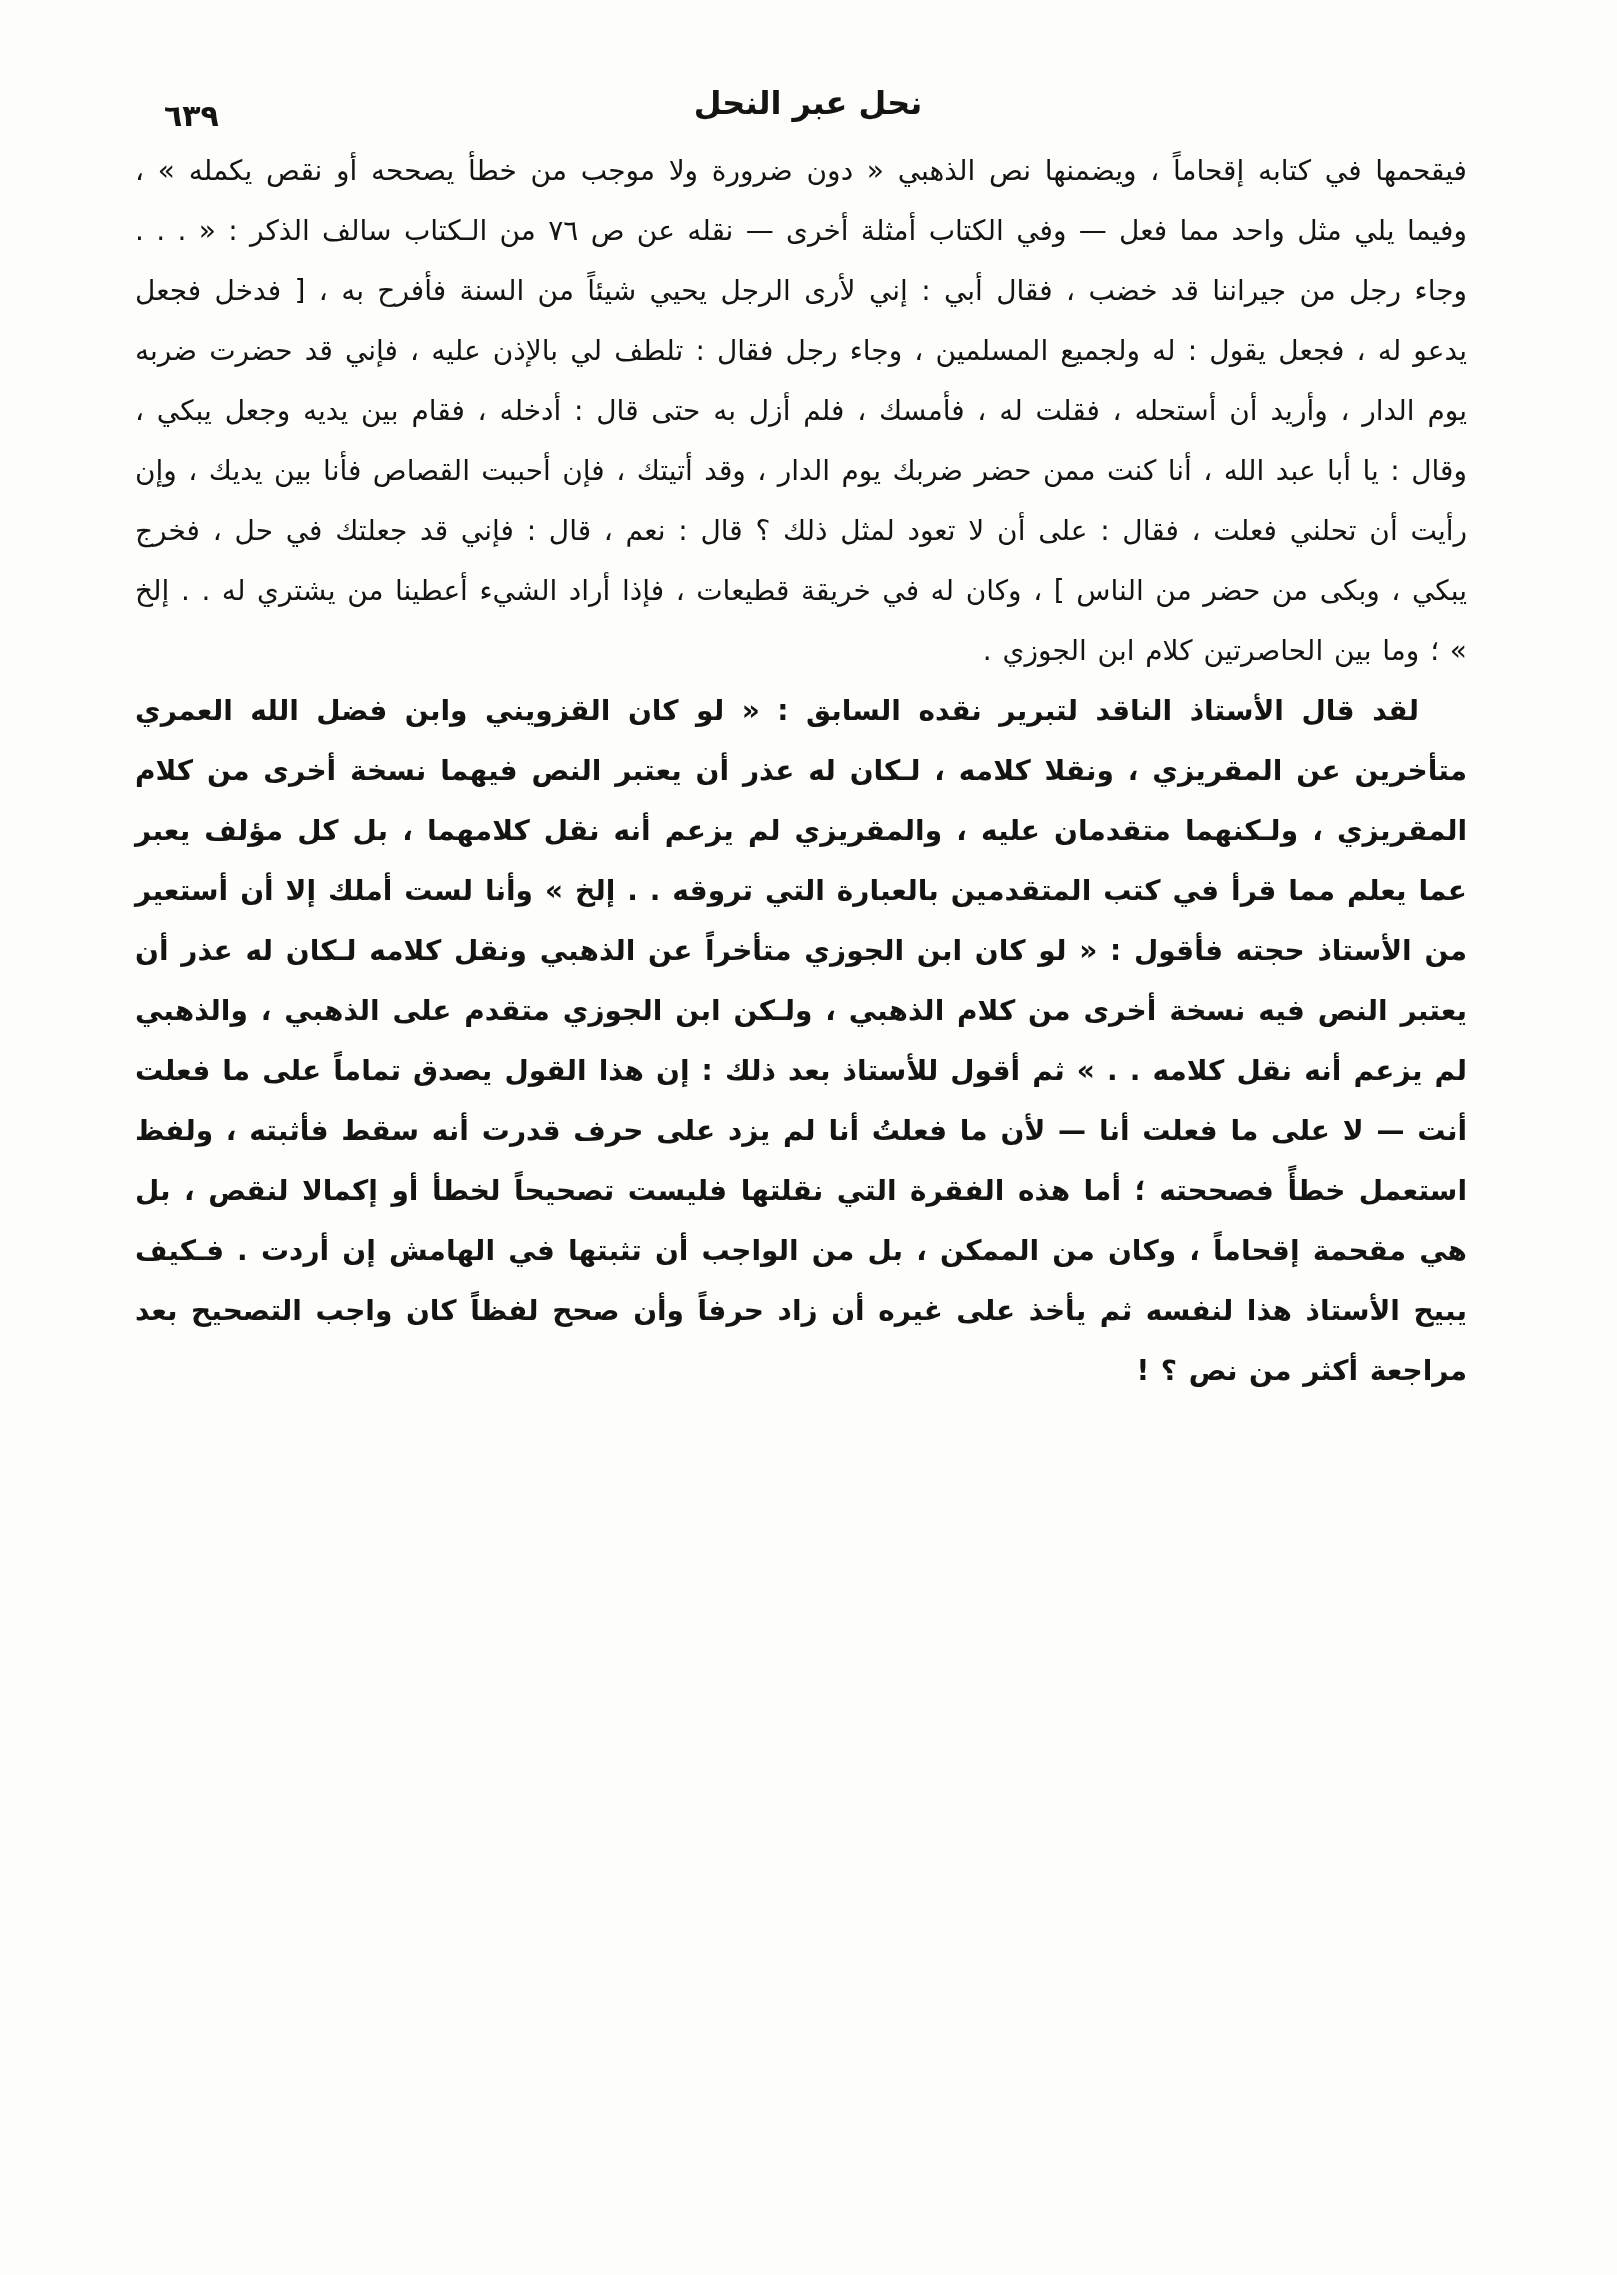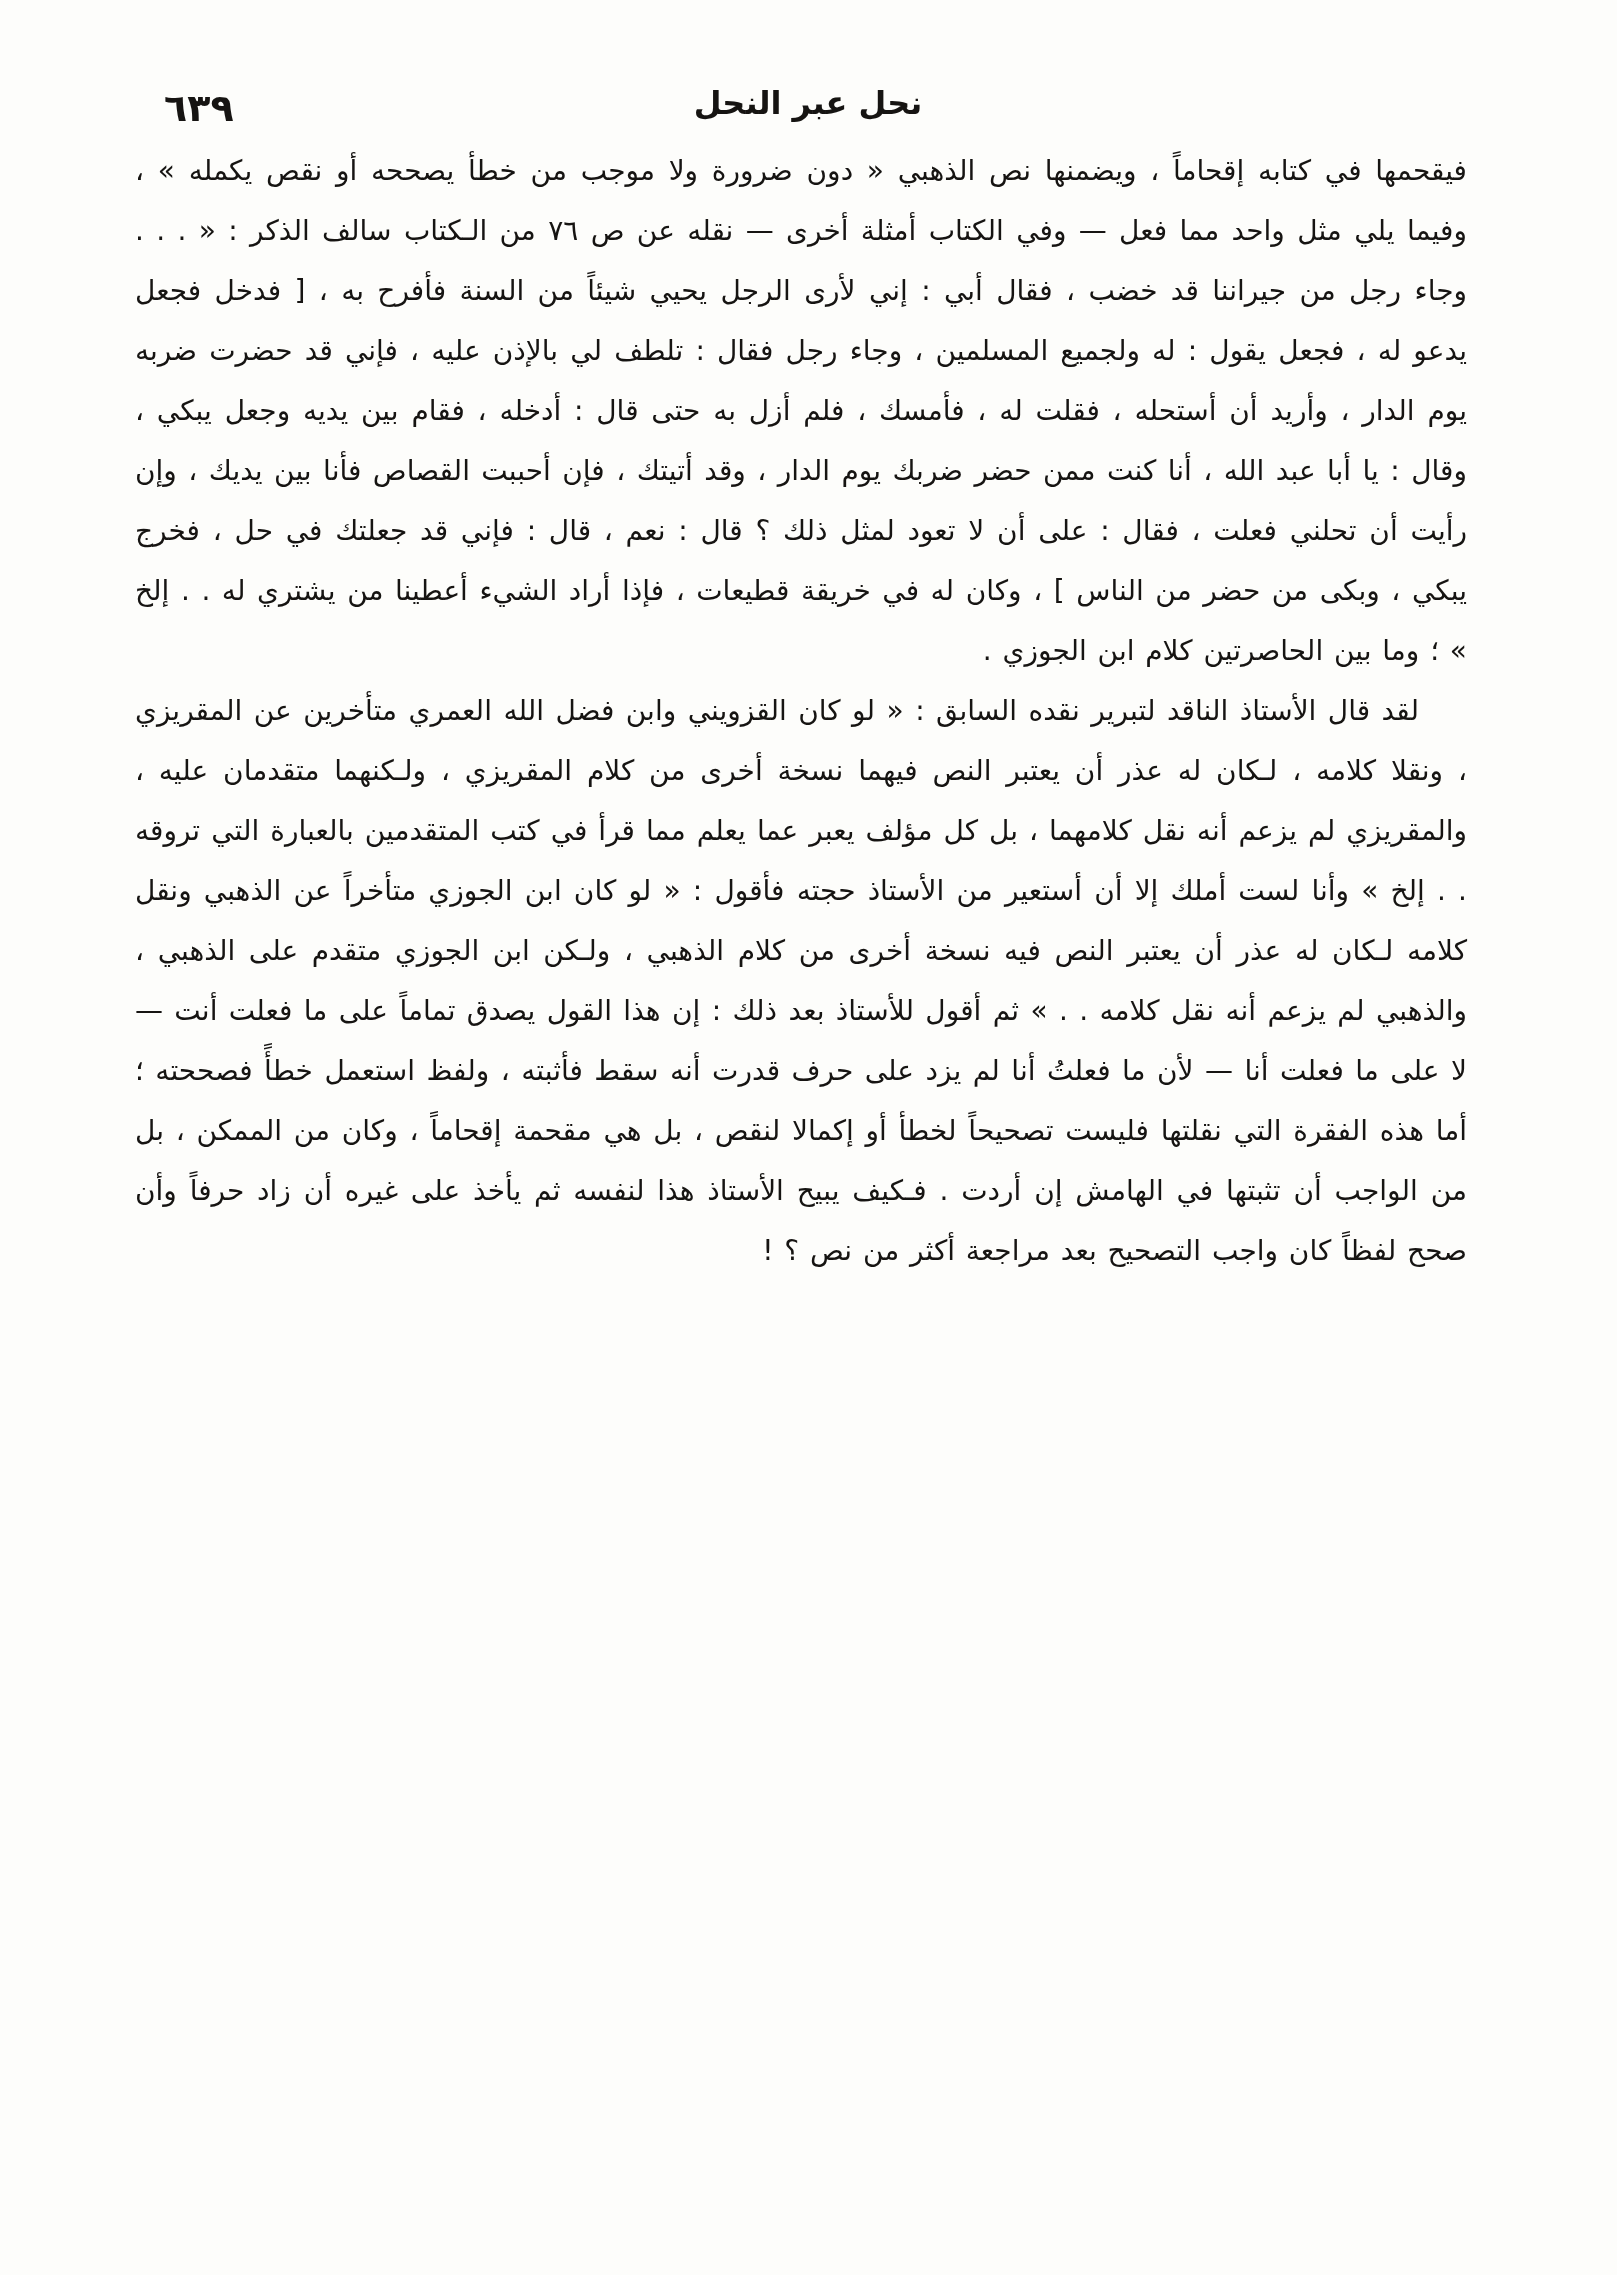--- a/index.html
+++ b/index.html
@@ -21,22 +21,22 @@
     .page-header {
       position: absolute;
       top: 82px;
       left: 0;
       right: 0;
       height: 45px;
     }
     .page-number {
       position: absolute;
       left: 165px;
-      top: 4px;
-      font-size: 38px;
+      top: 16px;
+      font-size: 30px;
       font-weight: bold;
       direction: rtl;
       letter-spacing: 1.9px;
     }
     .header-title {
       position: absolute;
       left: 0;
       right: 0;
       text-align: center;
       top: 1.9px;
@@ -56,20 +56,21 @@
       padding: 0;
       font-size: 28px;
       line-height: 60px;
       text-align: justify;
       text-justify: inter-word;
       direction: rtl;
       word-spacing: 1.9px;
     }
     .body-text p.indented {
       text-indent: 48px;
+      font-weight: bold;
     }
   </style>
 </head>
 <body>
 
 <div class="page">
 
   <div class="page-header">
     <div class="page-number">٦٣٩</div>
     <div class="header-title">نحل عبر النحل</div>

